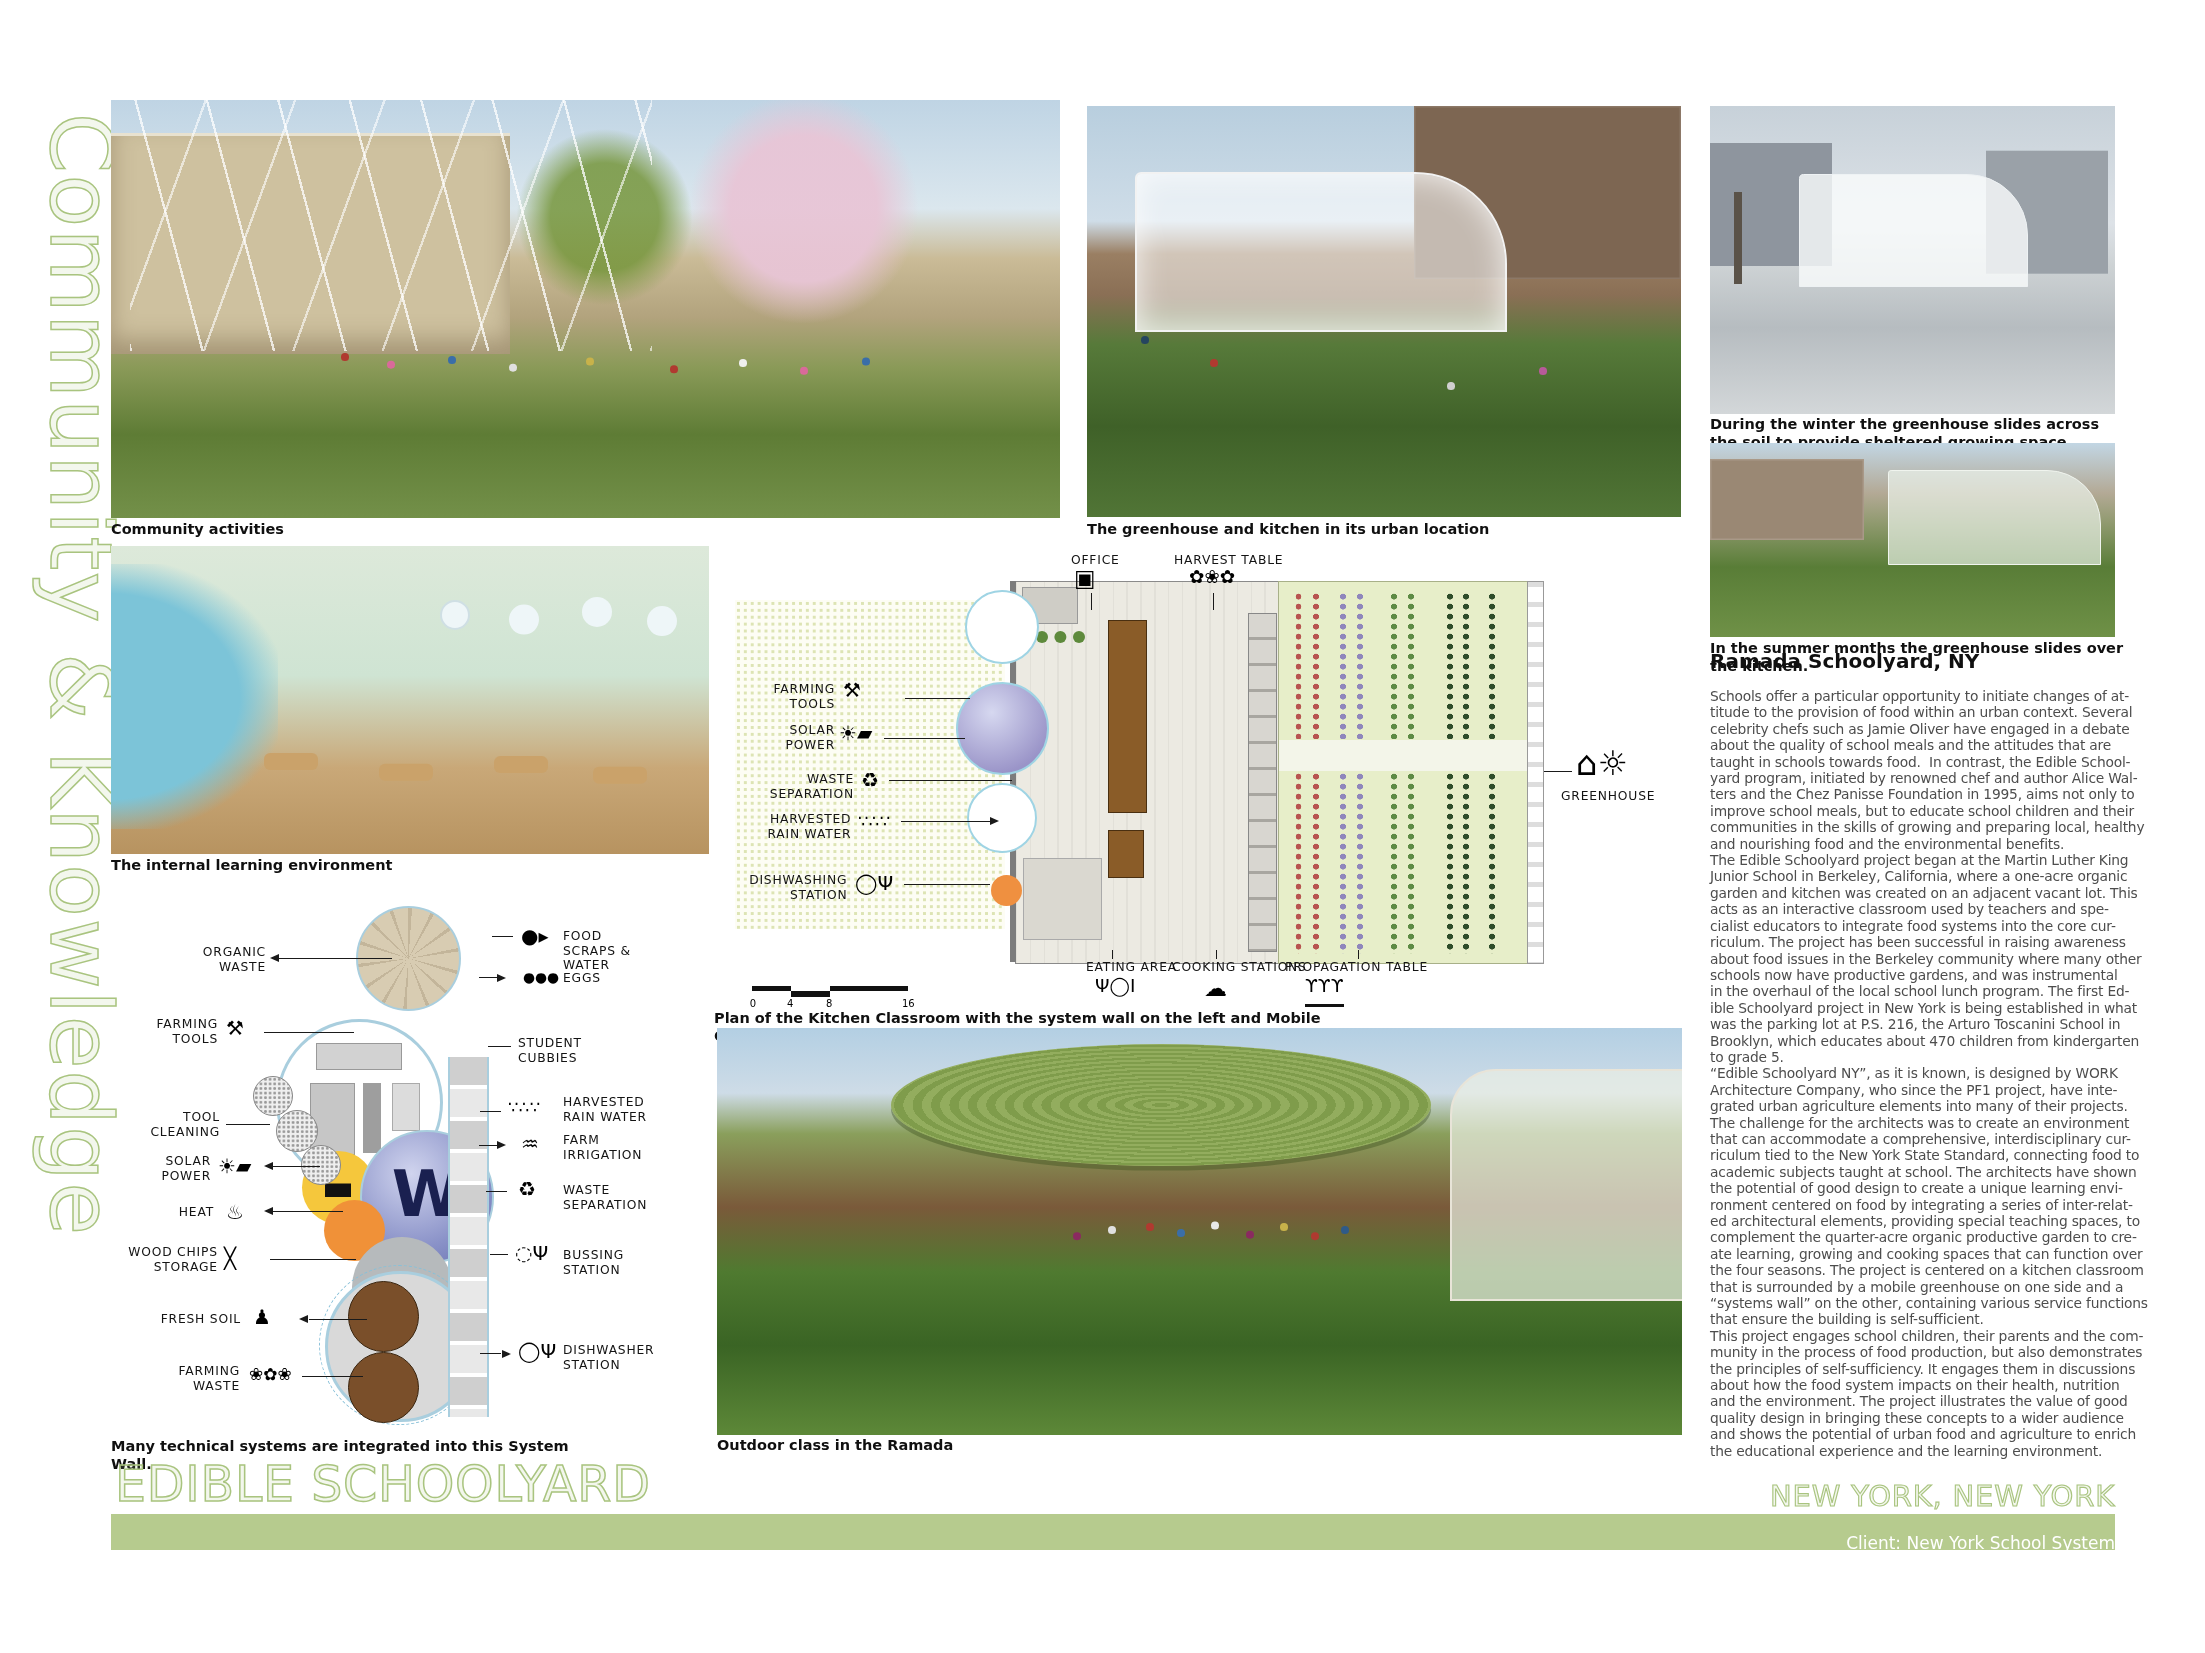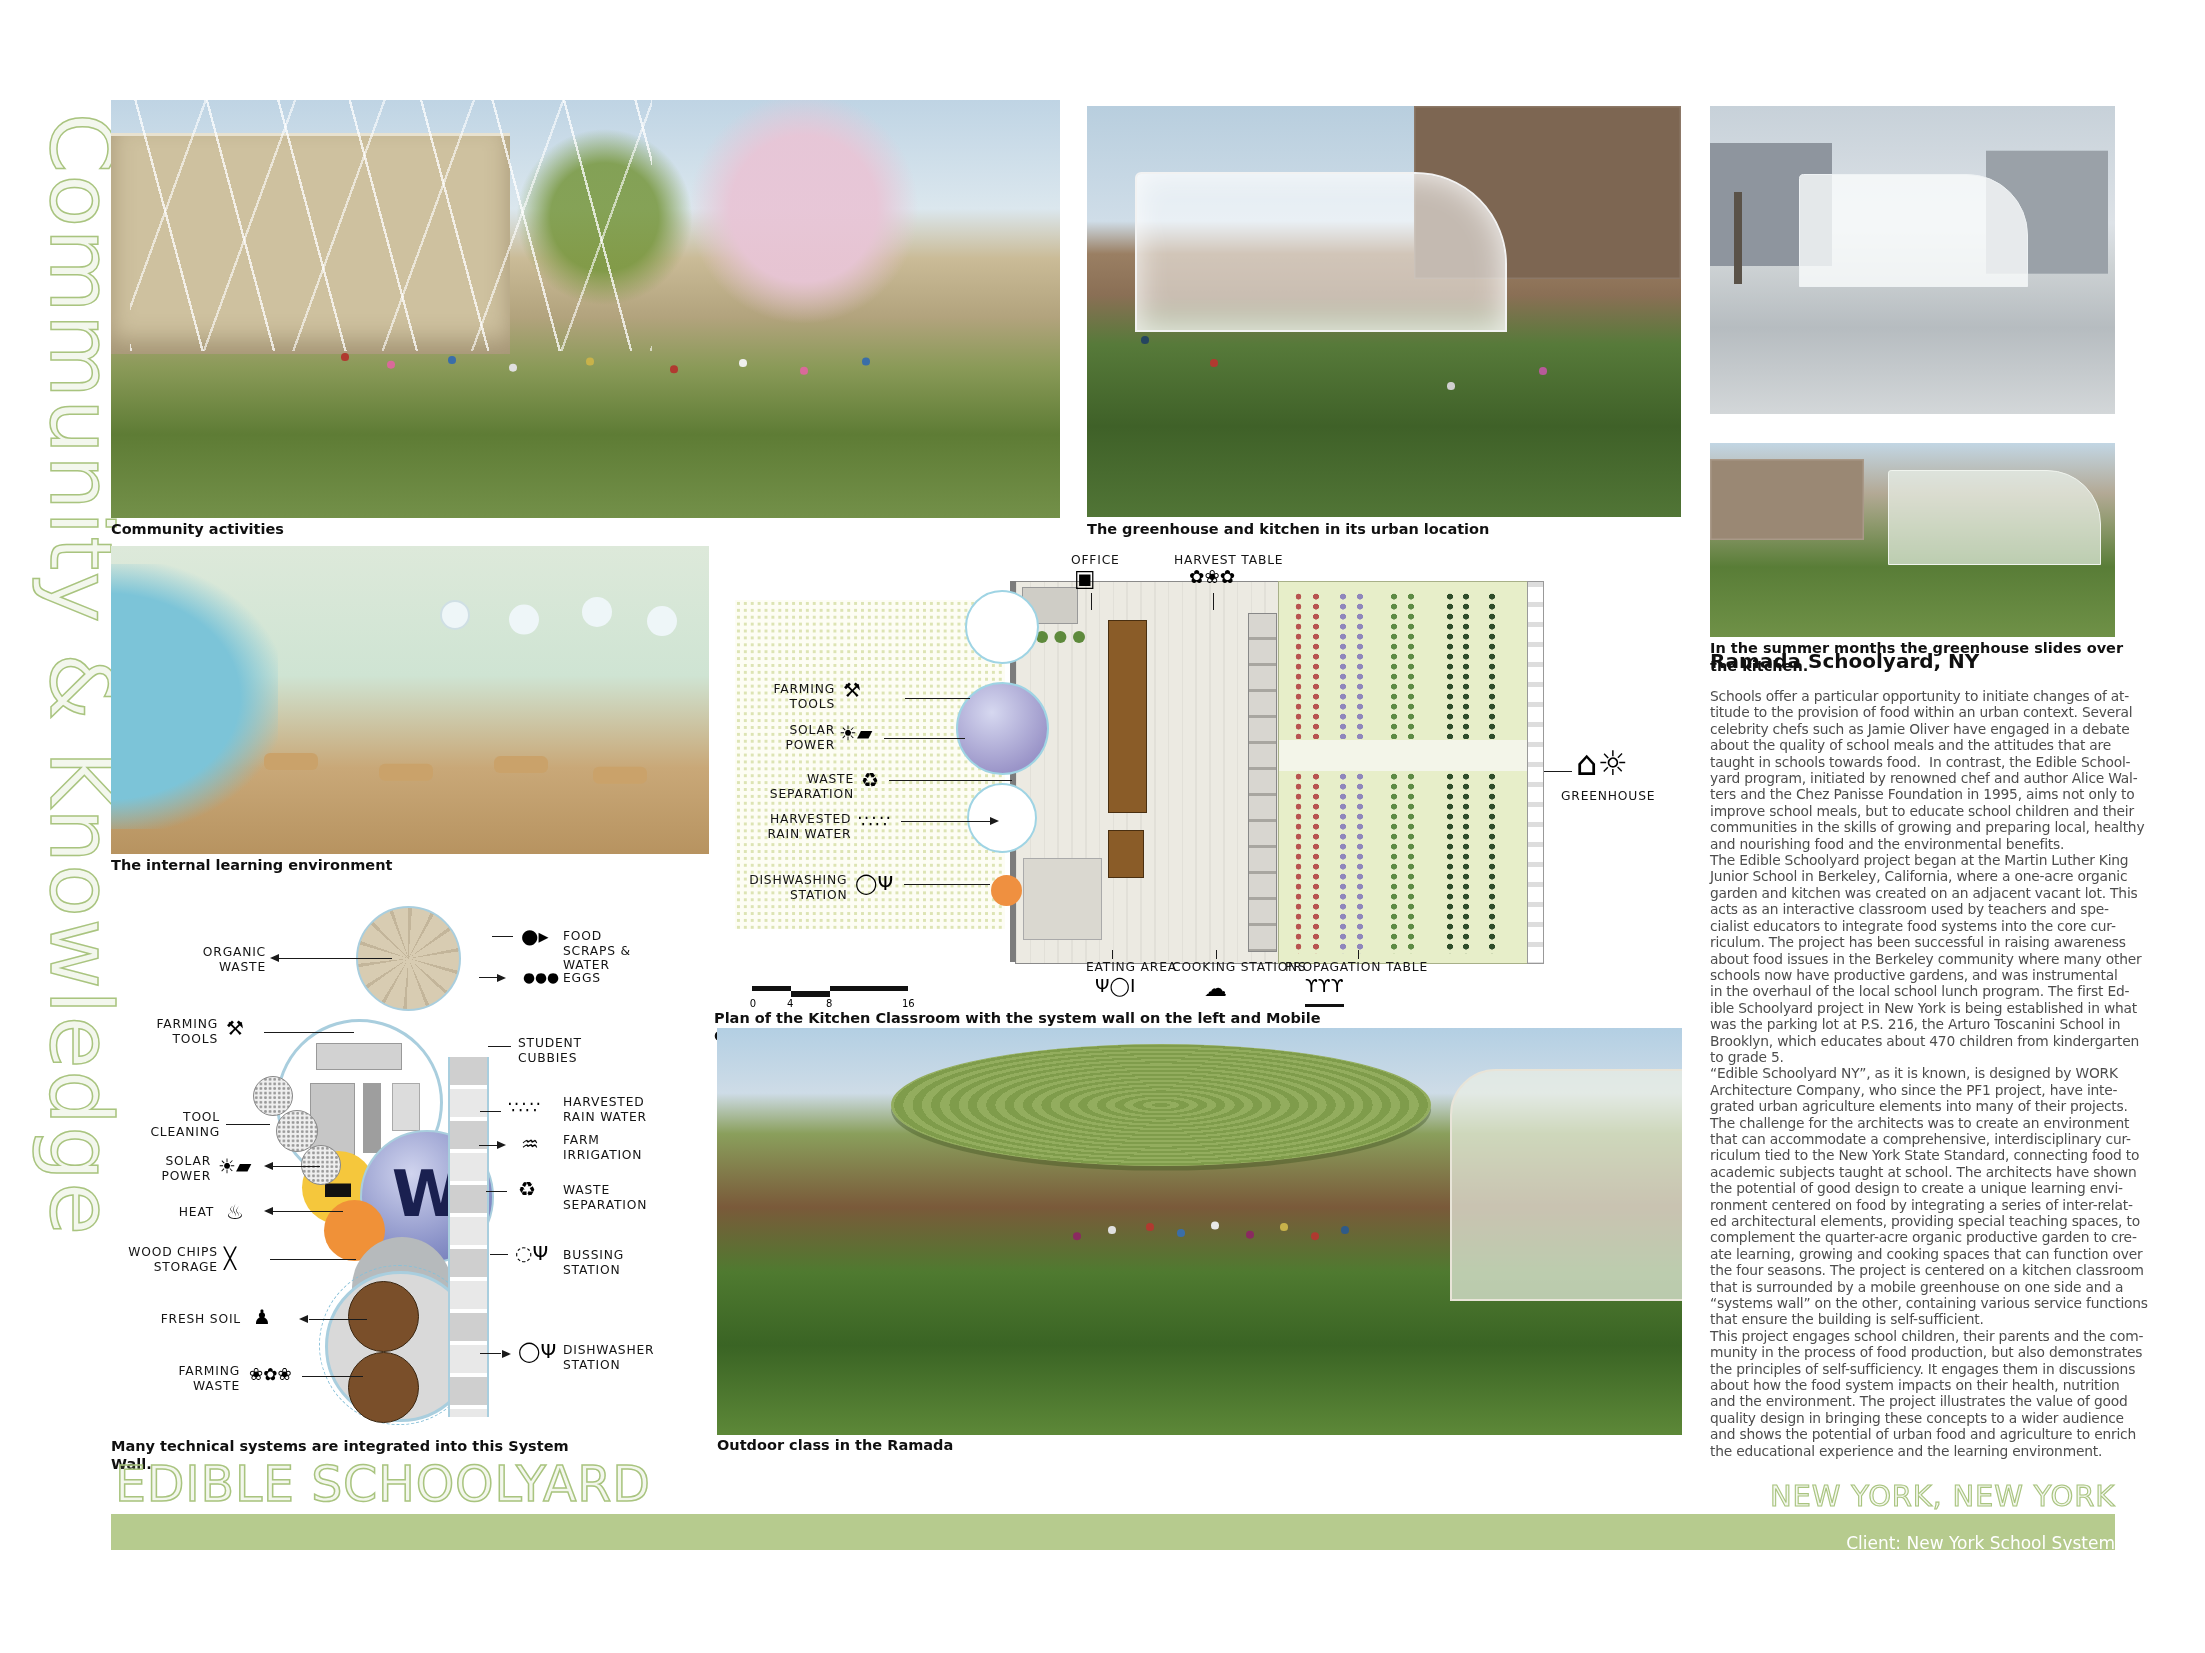--- a/index.html
+++ b/index.html
@@ -67,20 +67,21 @@
   <div class="cap" style="left:1087px;top:521px;width:536px;">The greenhouse and kitchen in its urban location</div>
 
   <div class="photo" style="left:1710px;top:106px;width:405px;height:308px;
               background:linear-gradient(180deg,#c7d1d9 0%,#dde2e7 38%,#cdd2d4 52%,#b6bcc0 72%,#d3d7d9 100%);">
     <div style="position:absolute;left:0;top:12%;width:30%;height:40%;background:#8e959e;
                 box-shadow:276px 7.7px 0 #9aa1a8;"></div>
     <div style="position:absolute;left:22%;top:22%;width:56%;height:36%;
                 background:rgba(250,252,253,.8);border:1.5px solid #eef2f4;border-radius:4.6px 61px 0 0;"></div>
     <div style="position:absolute;left:6%;top:28%;width:7.7px;height:92px;background:#5a5248;"></div>
   </div>
+  <div class="cap" style="left:1710px;top:416px;width:417px;">During the winter the greenhouse slides across the soil to provide sheltered growing space</div>
 
   <div class="photo" style="left:1710px;top:443px;width:405px;height:194px;
               background:linear-gradient(180deg,#c2d6e4 0%,#b3a995 26%,#8e996d 42%,#597d37 64%,#6f9147 100%);">
     <div style="position:absolute;left:0;top:8%;width:38%;height:42%;background:#9a8874;
                 box-shadow:inset 0 0 0 1.5px rgba(255,255,255,.15);"></div>
     <div style="position:absolute;left:44%;top:14%;width:52%;height:48%;
                 background:rgba(240,248,240,.65);border:1.5px solid #f0f4ee;border-radius:3.1px 54px 0 0;"></div>
   </div>
   <div class="cap" style="left:1710px;top:640px;width:417px;">In the summer months the greenhouse slides over the kitchen.</div>
 

